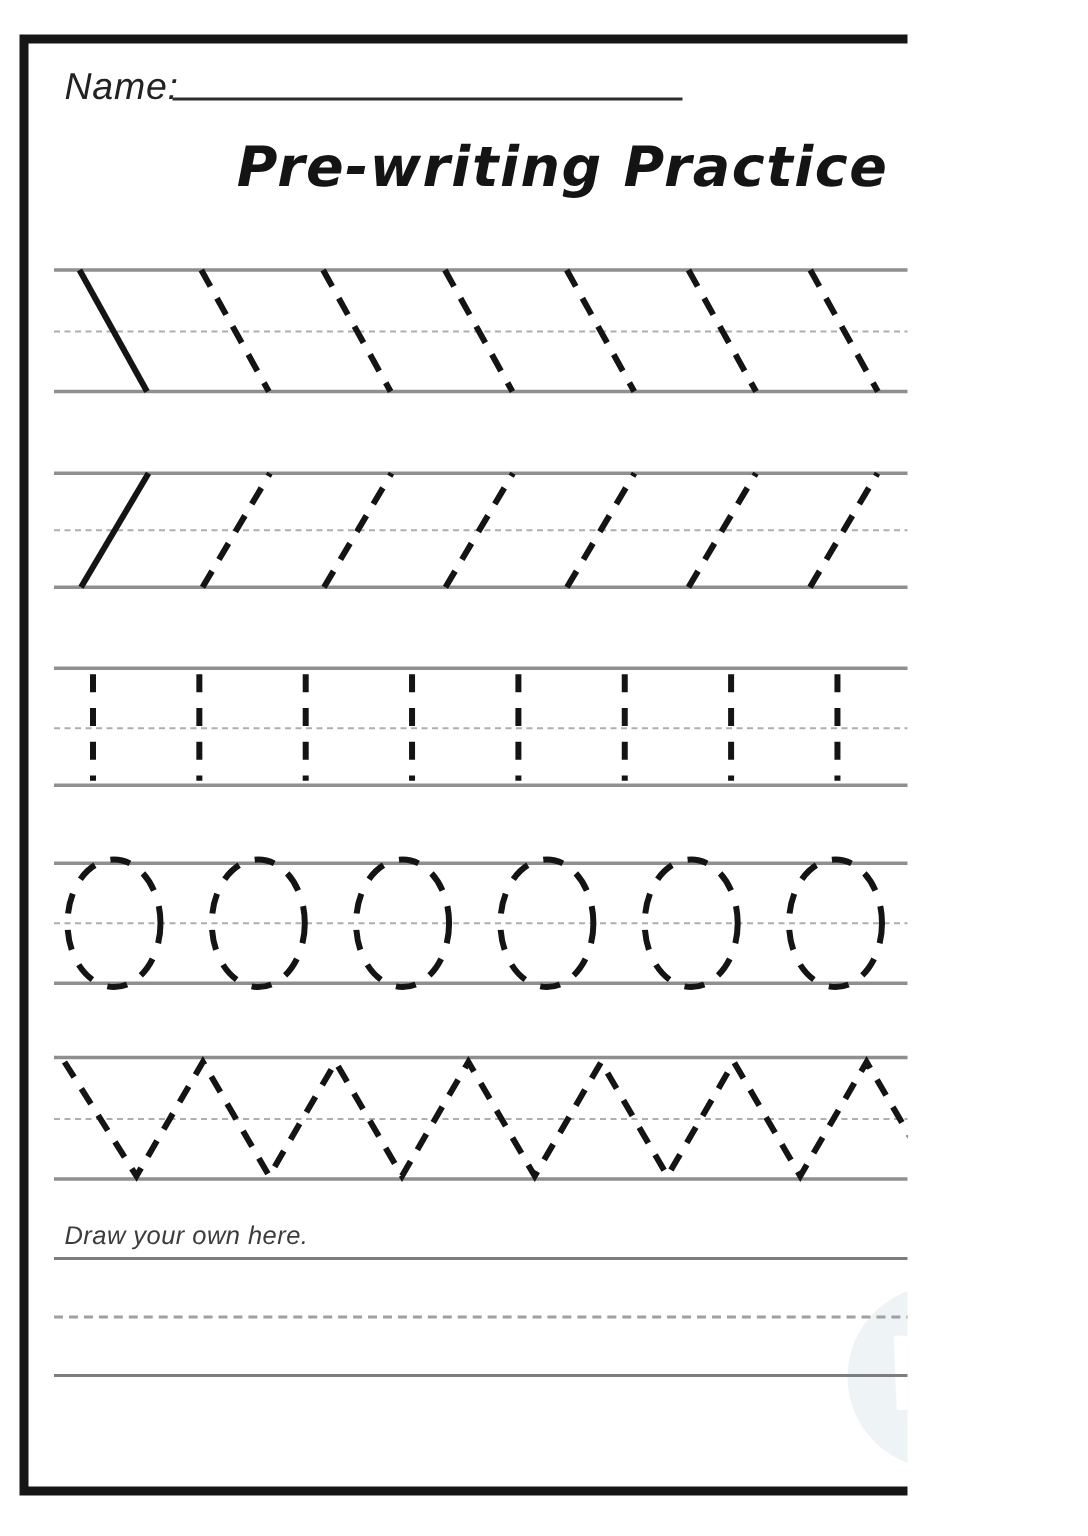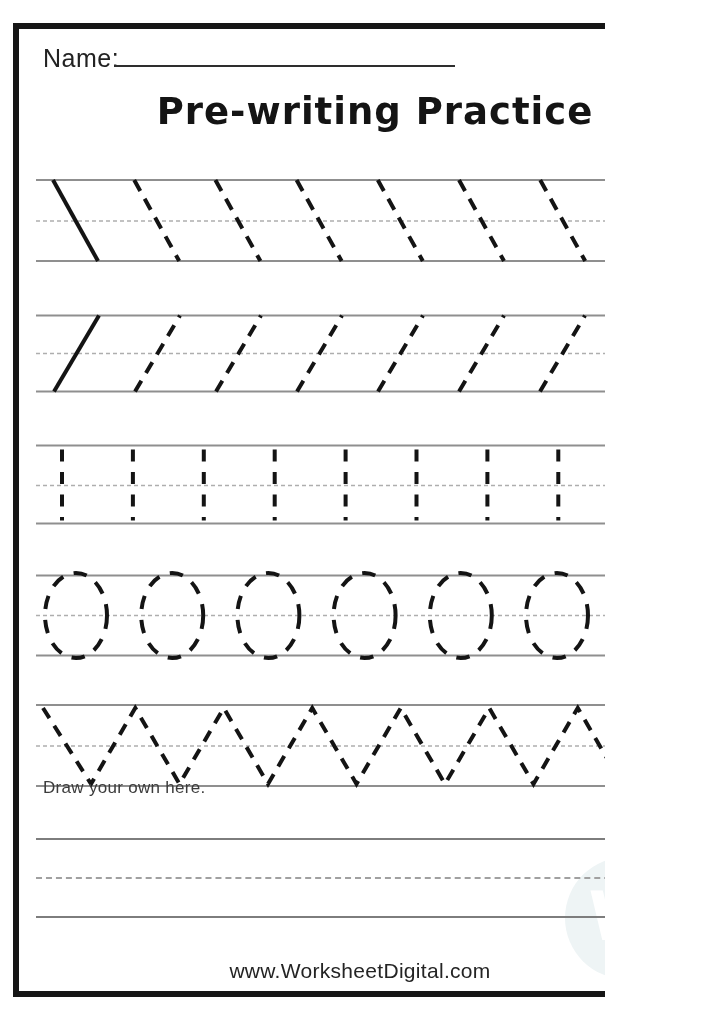--- a/index.html
+++ b/index.html
@@ -3,20 +3,21 @@
 <meta charset="utf-8">
 <style>
   html,body{margin:0;padding:0;background:#ffffff;}
   #page{
     position:relative;
     width:605px;height:1024px;
     background:#ffffff;
     font-family:"Liberation Sans", sans-serif;
     color:#1a1a1a;
     overflow:hidden;
+    font-style:italic;
   }
   .page-border{
     position:absolute;
     left:13px;top:23px;
     width:694px;height:974px;
     border:6px solid #161616;
     box-sizing:border-box;
     background:transparent;
     pointer-events:none;
   }
@@ -50,21 +51,21 @@
     width:654px;height:109px;
     display:block;
   }
   .watermark{
     position:absolute;
     left:563px;top:856px;
     width:126px;height:126px;
   }
   .draw-prompt{
     position:absolute;
-    left:43px;top:778px;
+    left:43px;top:814px;
     font-size:17px;
     letter-spacing:0.3px;
     color:#3c3c3c;
   }
   .rule{
     position:absolute;
     left:36px;
     width:654px;height:0;
   }
   .rule.solid{border-top:2px solid #7d7d7d;}
@@ -156,15 +157,14 @@
         <line x1="0" y1="95" x2="654" y2="95" stroke="#8f8f8f" stroke-width="2.2"></line>
         <polyline stroke="#141414" stroke-width="4" stroke-linecap="butt" fill="none" points="7,17 55,93 99.25,17 143.5,93 187.75,17 232,93 276.25,17 320.5,93 364.75,17 409,93 453.25,17 497.5,93 541.75,17 586,93 630.25,17" stroke-dasharray="12 9"></polyline>
       </svg>
     </div>
 
   <div class="draw-prompt">Draw your own here.</div>
   <div class="rule solid" style="top:838px"></div>
   <div class="rule dashed" style="top:877px"></div>
   <div class="rule solid" style="top:916px"></div>
 
-  <div class="footer-url">www.WorksheetDigital.com</div>
 
 </div>
 
 </body></html>

